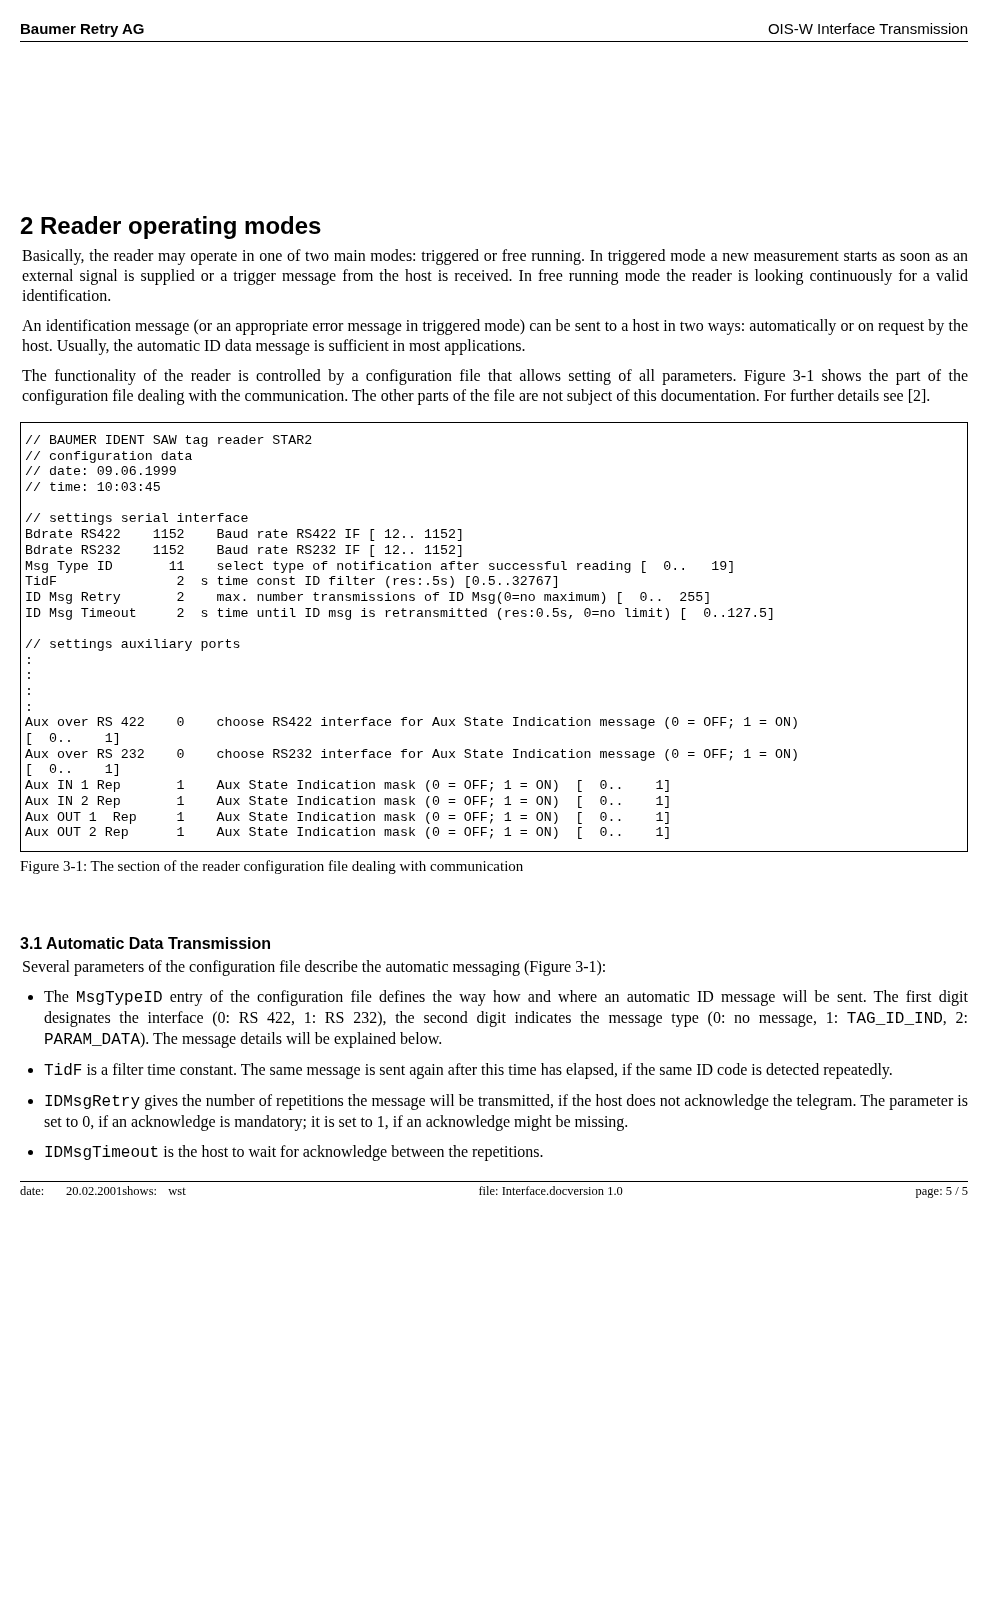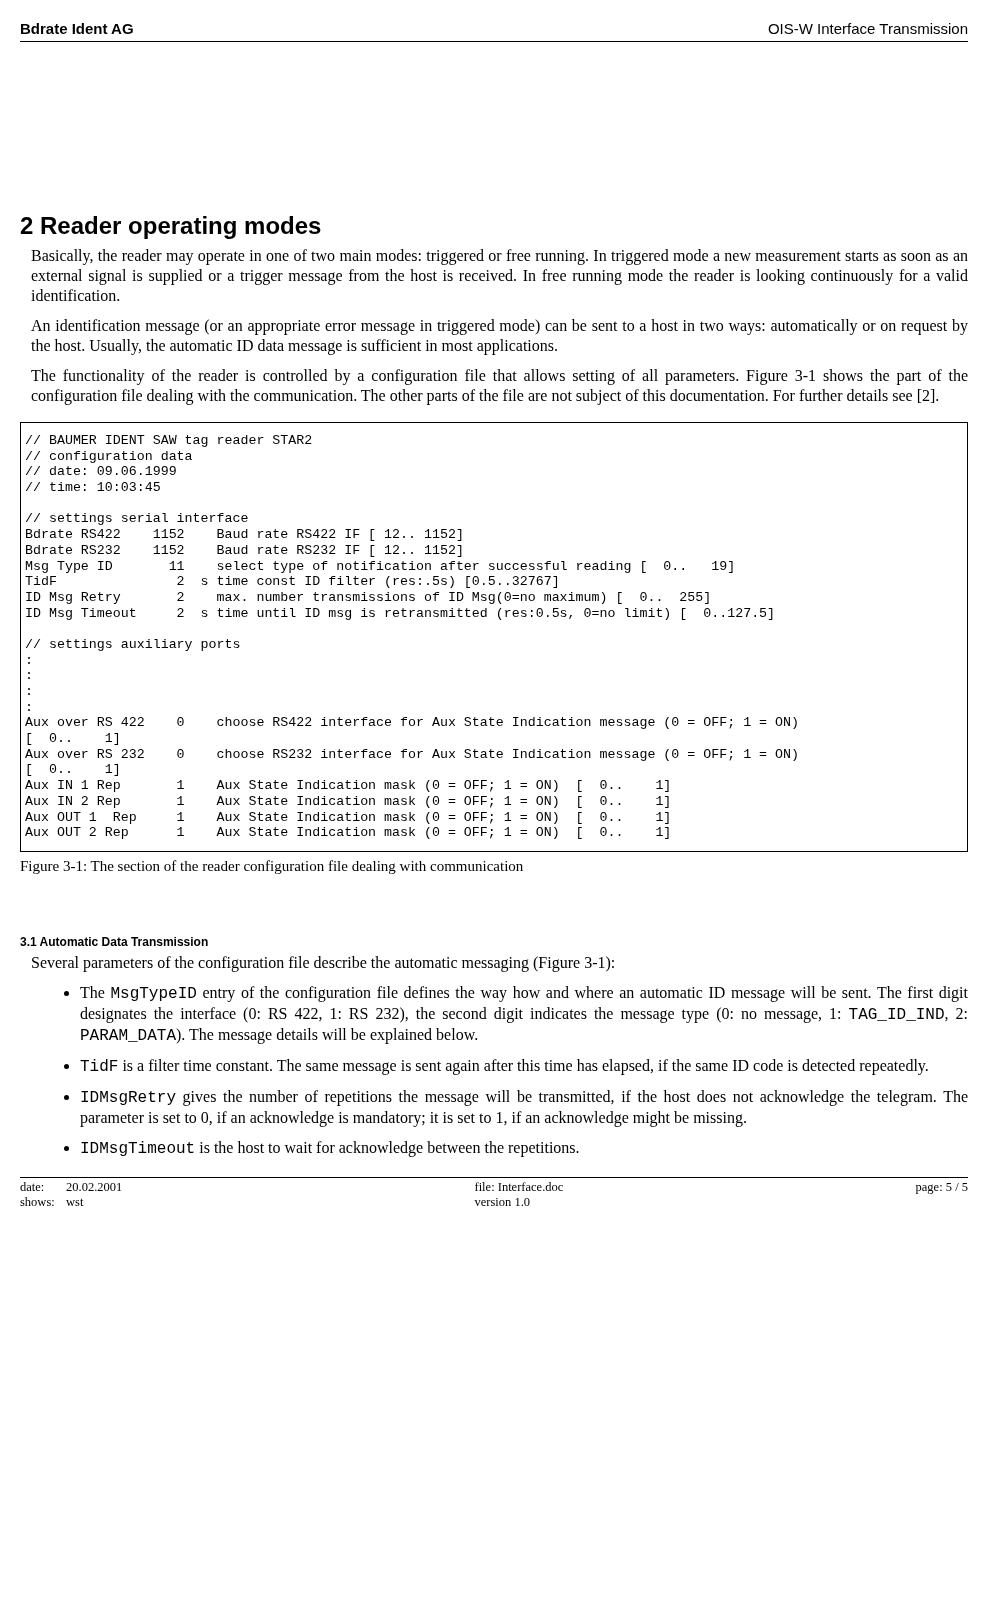--- a/index.html
+++ b/index.html
@@ -27,26 +27,26 @@
       margin: 0 0 170px 0;
     }
     h1 {
       font-family: Arial, Helvetica, sans-serif;
       font-size: 24px;
       font-weight: bold;
       margin: 0 0 6px 0;
     }
     h2 {
       font-family: Arial, Helvetica, sans-serif;
-      font-size: 12px;
+      font-size: 16px;
       font-weight: bold;
       margin: 0 0 4px 0;
     }
     p {
-      margin: 0 0 10px 11px;
+      margin: 0 0 10px 2px;
       text-align: justify;
       line-height: 1.25;
     }
     .code-box {
       border: 1px solid black;
       font-family: "Courier New", Courier, monospace;
       font-size: 13.3px;
       white-space: pre;
       padding: 10px 4px;
       margin: 16px 0 6px 0;
@@ -58,56 +58,55 @@
       margin: 4px 0 60px 0;
     }
     ul {
       margin: 0 0 18px 0;
       padding-left: 24px;
     }
     ul li {
       margin-bottom: 10px;
       text-align: justify;
       line-height: 1.25;
-      margin-left: 36px;
     }
     .mono {
       font-family: "Courier New", Courier, monospace;
     }
     .footer-rule {
       border: none;
       border-top: 1px solid black;
       margin: 12px 0 2px 0;
     }
     .footer {
       display: flex;
       justify-content: space-between;
       font-family: "Times New Roman", Times, serif;
       font-size: 12.5px;
     }
     .footer-col {
       display: flex;
-      flex-direction: column;
+      flex-direction: row;
     }
     .footer-center {
       text-align: left;
     }
     .footer-right {
       text-align: center;
     }
     .lbl {
       display: inline-block;
       width: 46px;
     }
   </style>
 </head>
 <body>
 
 <div class="header">
-  <div class="header-left">Bdrate Ident AG</div>
+  <div class="header-left">Baumer Retry AG</div>
   <div>OIS-W Interface Transmission</div>
 </div>
 <hr class="header-rule">
 
 <h1>2  Reader operating modes</h1>
 <p>Basically, the reader may operate in one of two main modes: triggered or free running. In triggered mode a new measurement starts as soon as an external signal is supplied or a trigger message from the host is received. In free running mode the reader is looking continuously for a valid identification.</p>
 <p>An identification message (or an appropriate error message in triggered mode) can be sent to a host in two ways: automatically or on request by the host. Usually, the automatic ID data message is sufficient in most applications.</p>
 <p>The functionality of the reader is controlled by a configuration file that allows setting of all parameters. Figure 3-1 shows the part of the configuration file dealing with the communication. The other parts of the file are not subject of this documentation. For further details see [2].</p>
 
 <div class="code-box">// BAUMER IDENT SAW tag reader STAR2

